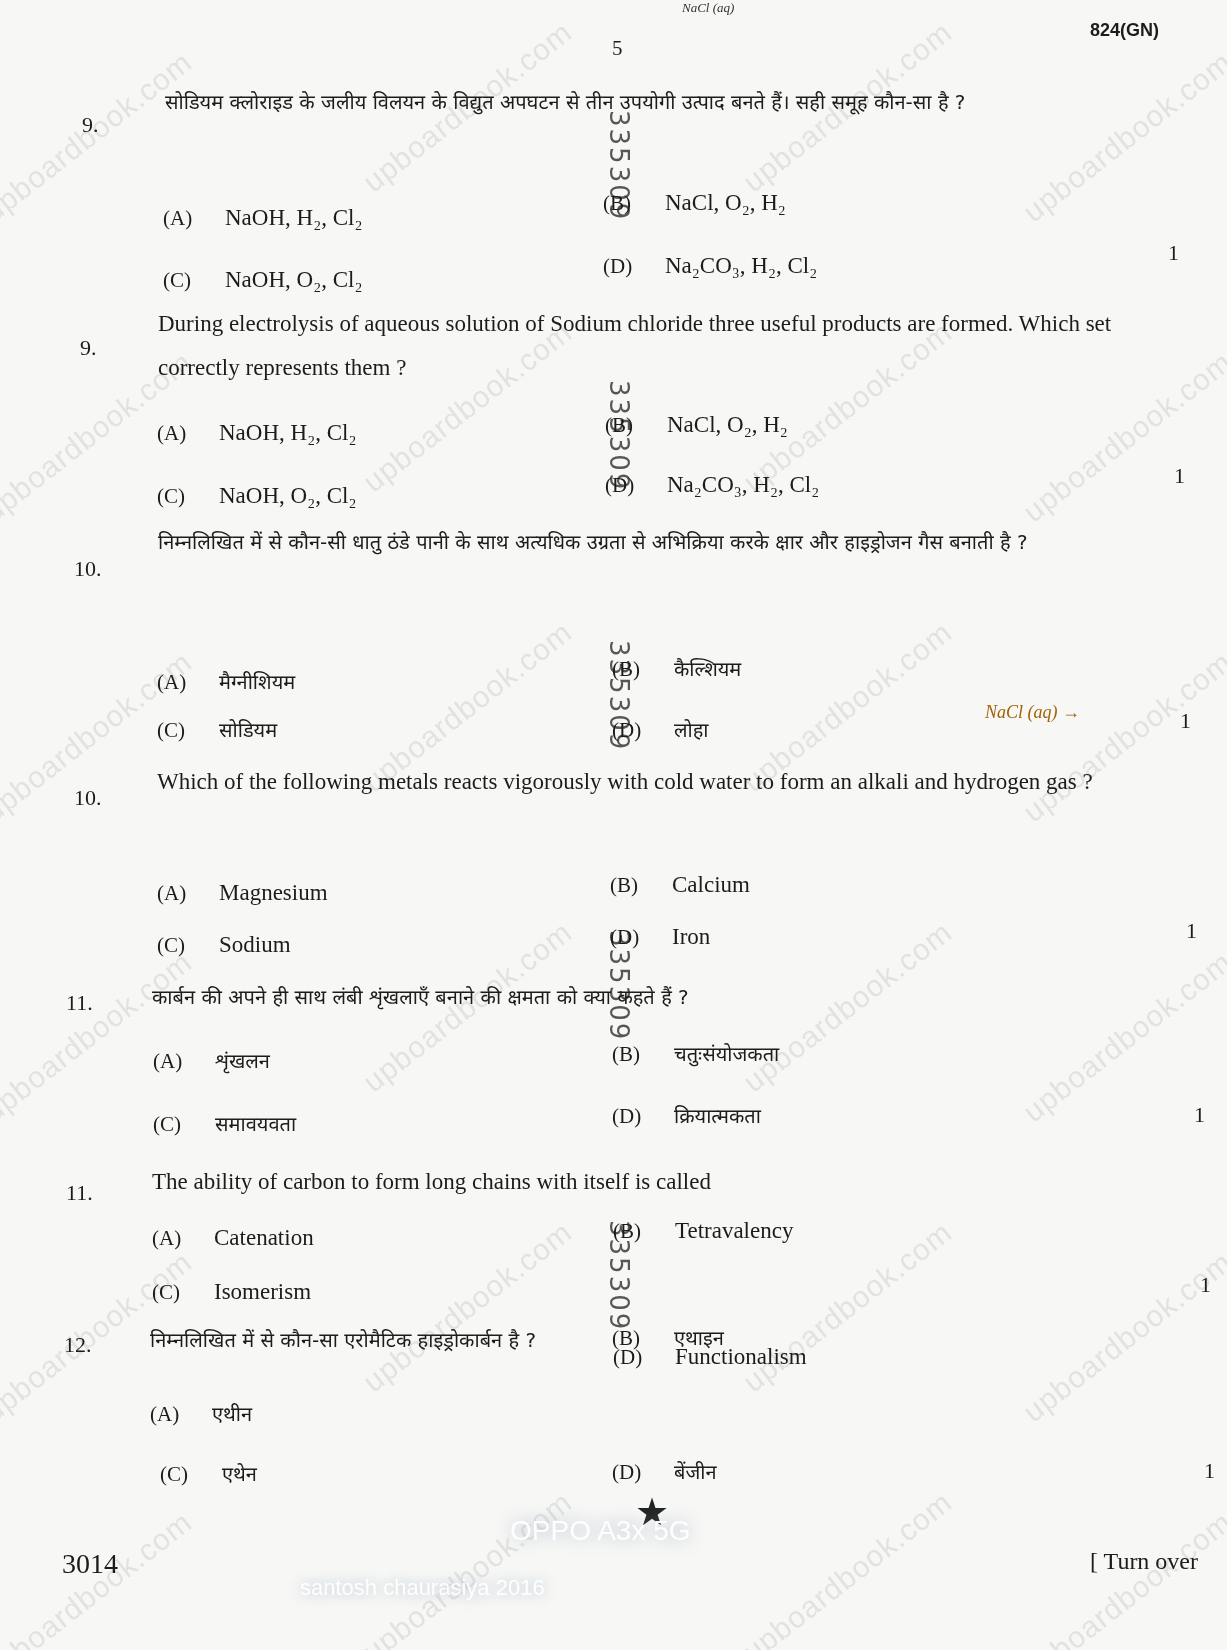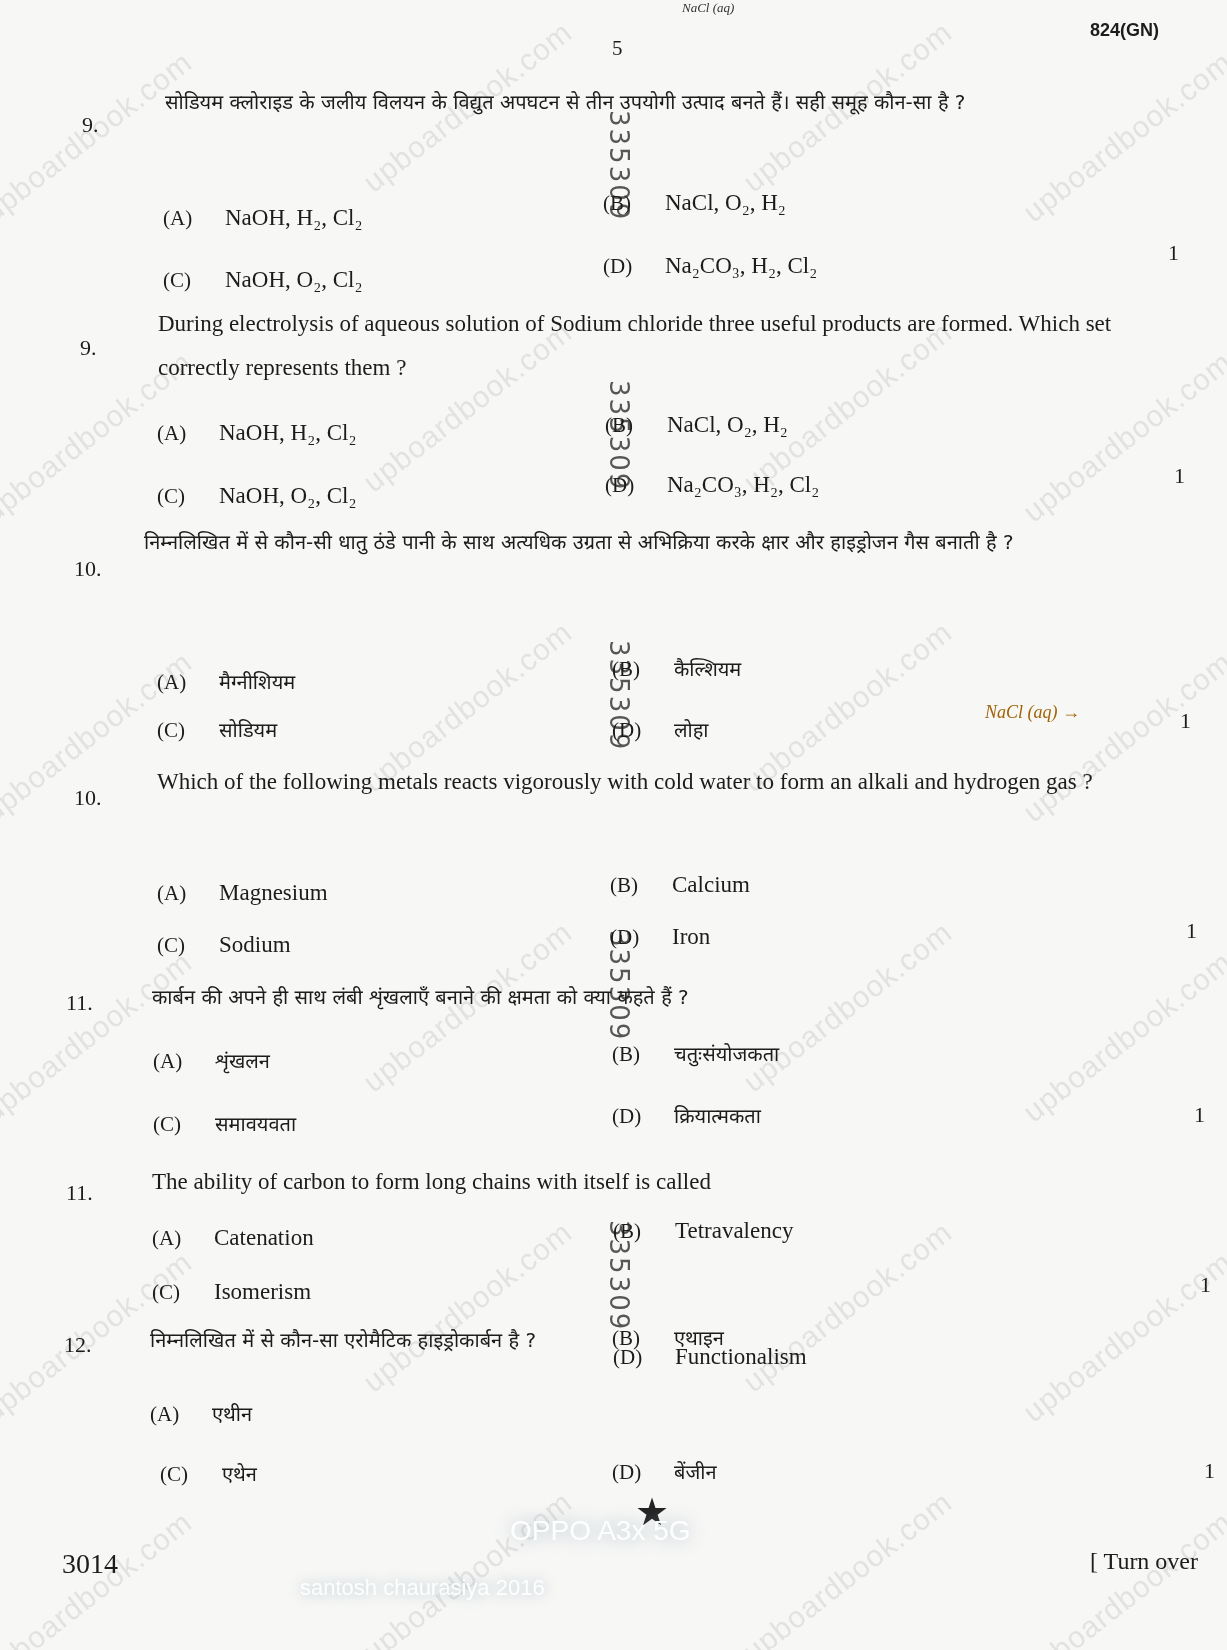--- a/index.html
+++ b/index.html
@@ -113,21 +113,21 @@
       <span class="lbl">(C)</span><span class="val">NaOH, O₂, Cl₂</span>
     </div>
     <div class="opt" style="left:605px;top:472px">
       <span class="lbl">(D)</span><span class="val">Na₂CO₃, H₂, Cl₂</span>
     </div>
     <span class="marks" style="left:1174px;top:463px">1</span>
   </div>
 
   <div>
     <span class="qnum" style="left:74px;top:556px">10.</span>
-    <div class="qtext hi" style="left:144px;top:520px;width:1040px">निम्नलिखित में से कौन-सी धातु ठंडे पानी के साथ अत्यधिक उग्रता से अभिक्रिया करके क्षार और हाइड्रोजन गैस बनाती है ?</div>
+    <div class="qtext hi" style="left:158px;top:520px;width:1040px">निम्नलिखित में से कौन-सी धातु ठंडे पानी के साथ अत्यधिक उग्रता से अभिक्रिया करके क्षार और हाइड्रोजन गैस बनाती है ?</div>
     <div class="opt hi" style="left:157px;top:668px">
       <span class="lbl">(A)</span><span class="val">मैग्नीशियम</span>
     </div>
     <div class="opt hi" style="left:612px;top:655px">
       <span class="lbl">(B)</span><span class="val">कैल्शियम</span>
     </div>
     <div class="opt hi" style="left:157px;top:716px">
       <span class="lbl">(C)</span><span class="val">सोडियम</span>
     </div>
     <div class="opt hi" style="left:612px;top:716px">

